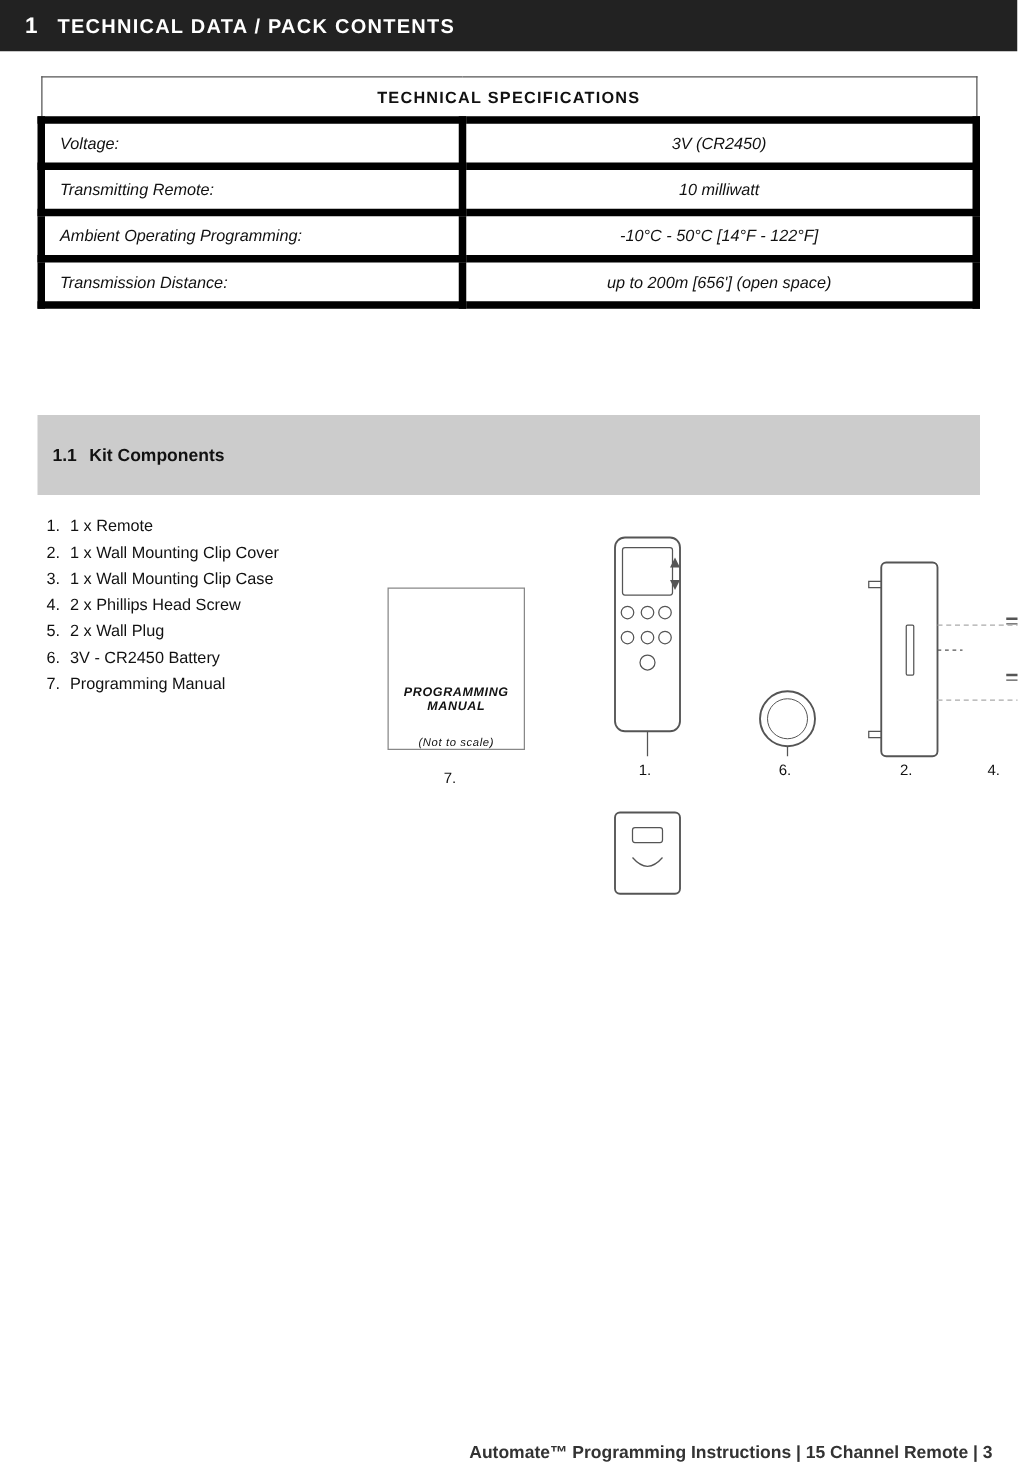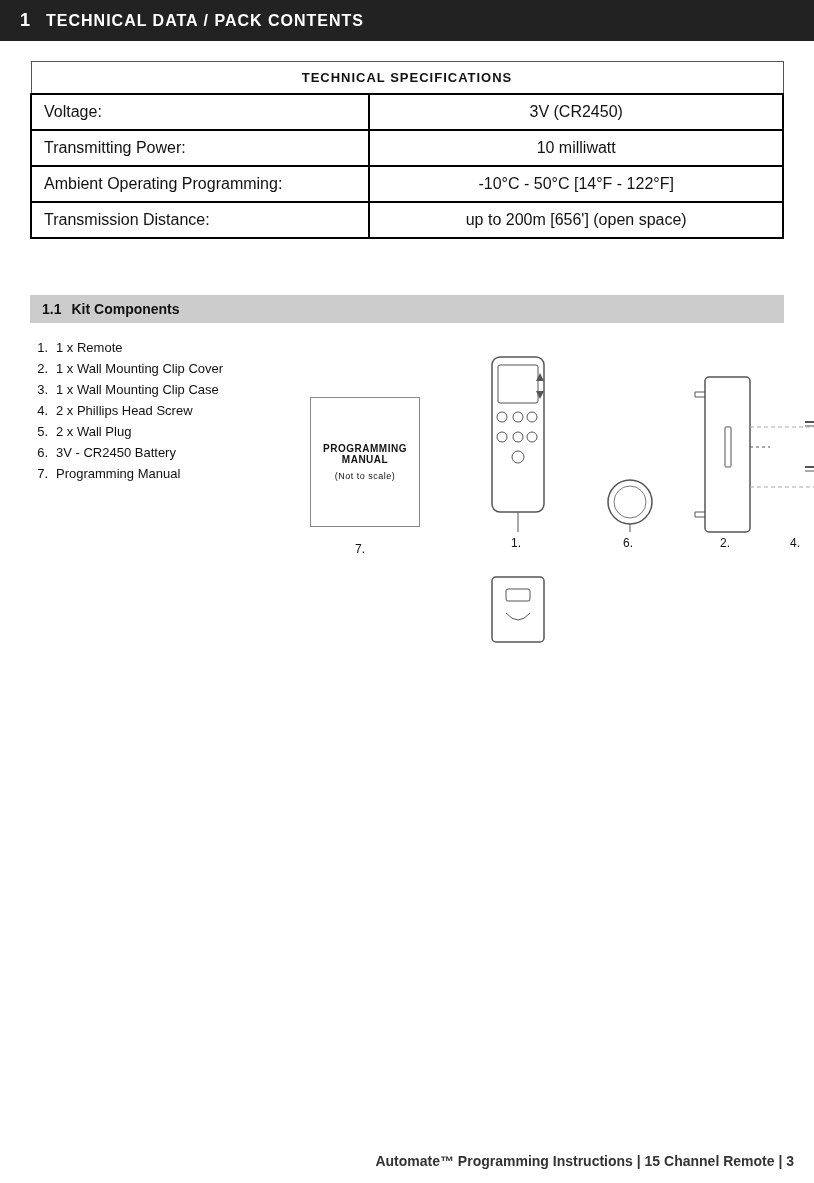--- a/index.html
+++ b/index.html
@@ -36,49 +36,50 @@
 
     
     .content {
       padding: 20px 30px;
     }
 
     
     .spec-table {
       width: 100%;
       border-collapse: collapse;
-      margin-bottom: 16px;
+      margin-bottom: 45px;
       border: 1.5px solid #555;
     }
     .spec-table th {
       background: #fff;
       text-align: center;
       font-size: 13px;
       font-weight: 700;
       letter-spacing: 1px;
       padding: 8px;
       border: 1.5px solid #555;
       text-transform: uppercase;
     }
     .spec-table td {
-      border: 2px solid #000000;
+      border: 6px solid #000000;
       padding: 8px 12px;
-      font-size: 16px;
+      font-size: 13px;
+      font-style: italic;
     }
     .spec-table td:first-child {
       width: 45%;
     }
     .spec-table td:last-child {
       text-align: center;
     }
 
     
     .sub-header {
       background: #ccc;
-      padding: 6px 12px;
+      padding: 24px 12px;
       margin-bottom: 14px;
       display: flex;
       align-items: baseline;
       gap: 10px;
     }
     .sub-header .sub-num {
       font-size: 14px;
       font-weight: 700;
     }
     .sub-header .sub-title {
@@ -119,30 +120,31 @@
     .prog-manual-box {
       position: absolute;
       left: 0;
       top: 60px;
       width: 110px;
       height: 130px;
       border: 1.5px solid #888;
       display: flex;
       flex-direction: column;
       align-items: center;
-      justify-content: center;
+      justify-content: flex-end;
       text-align: center;
       font-size: 10px;
       font-weight: 700;
       letter-spacing: 0.5px;
+      font-style: italic;
     }
     .prog-manual-box .not-to-scale {
       font-size: 9px;
       font-weight: 400;
-      margin-top: 6px;
+      margin-top: 18px;
     }
 
     
     .diagram-svg {
       position: absolute;
       left: 100px;
       top: 0;
       width: 600px;
       height: 420px;
     }
@@ -174,21 +176,21 @@
       <tr>
         <th colspan="2">TECHNICAL SPECIFICATIONS</th>
       </tr>
     </thead>
     <tbody id="spec-table-body">
     <tr>
           <td>Voltage:</td>
           <td>3V (CR2450)</td>
         </tr>
         <tr>
-          <td>Transmitting Power:</td>
+          <td>Transmitting Remote:</td>
           <td>10 milliwatt</td>
         </tr>
         <tr>
           <td>Ambient Operating Programming:</td>
           <td>-10°C - 50°C [14°F - 122°F]</td>
         </tr>
         <tr>
           <td>Transmission Distance:</td>
           <td>up to 200m [656'] (open space)</td>
         </tr>

